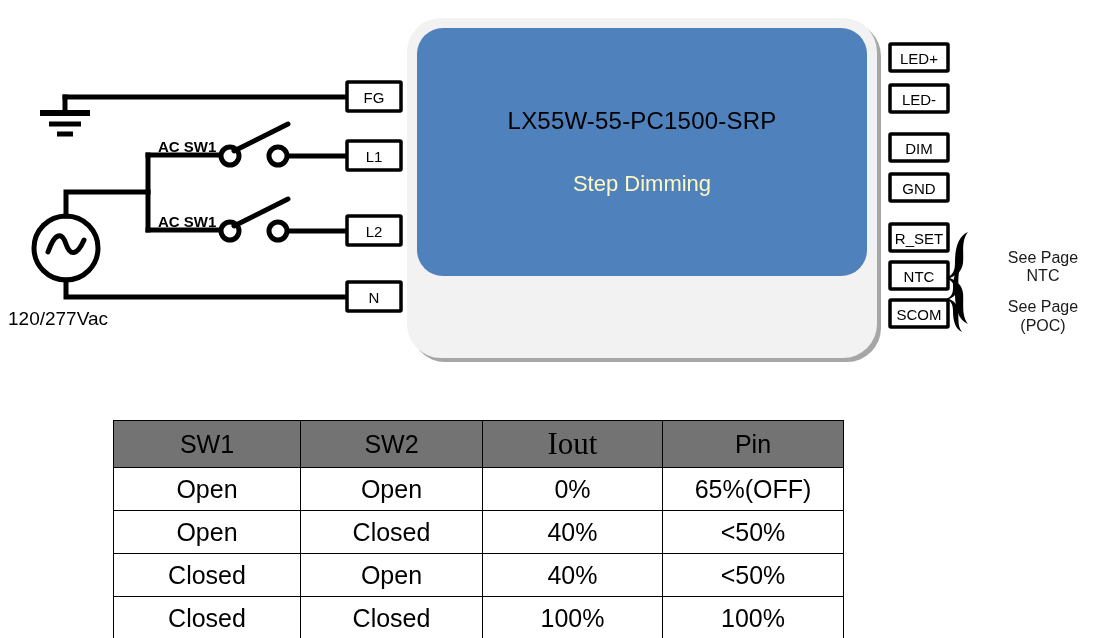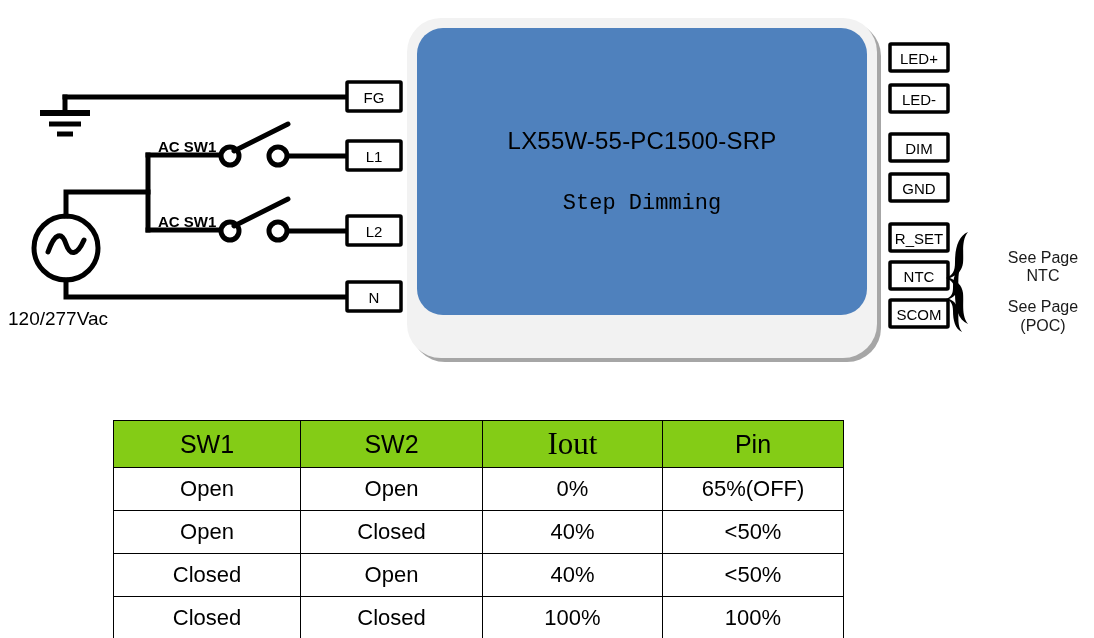--- a/index.html
+++ b/index.html
@@ -109,65 +109,65 @@
     width: 470px;
     height: 340px;
     border-radius: 34px;
     background: #f2f2f2;
   }
   .driver-inner {
     position: absolute;
     left: 417px;
     top: 28px;
     width: 450px;
-    height: 287px;
+    height: 248px;
     border-radius: 26px;
     background: #4F81BD;
     display: flex;
     flex-direction: column;
     align-items: center;
     justify-content: center;
     gap: 36px;
   }
   .driver-model {
     font-family: "Liberation Sans", sans-serif;
     font-size: 24px;
     color: #000000;
     letter-spacing: 0.2px;
     white-space: nowrap;
   }
   .driver-mode {
-    font-family: Liberation Mono, monospace;
+    font-family: Liberation Sans, sans-serif;
     font-size: 22px;
-    color: #000000;
+    color: #fef9c3;
     white-space: nowrap;
   }
 
   
   .truth-table {
     position: absolute;
     left: 113px;
     top: 420px;
     border-collapse: collapse;
     table-layout: fixed;
     width: 726px;
   }
   .truth-table th,
   .truth-table td {
     border: 1.5px solid #000000;
     text-align: center;
     font-family: "Liberation Sans", sans-serif;
-    font-size: 22px;
+    font-size: 25px;
     color: #000000;
     height: 42px;
     padding: 0;
     font-weight: normal;
   }
   .truth-table thead th {
-    background: #84cc16;
+    background: #737373;
     font-size: 25px;
     height: 46px;
   }
   .truth-table thead th.serif-head {
     font-family: "Liberation Serif", serif;
     font-size: 31px;
   }
   .col-sw1 { width: 186px; }
   .col-sw2 { width: 181px; }
   .col-iout { width: 179px; }

